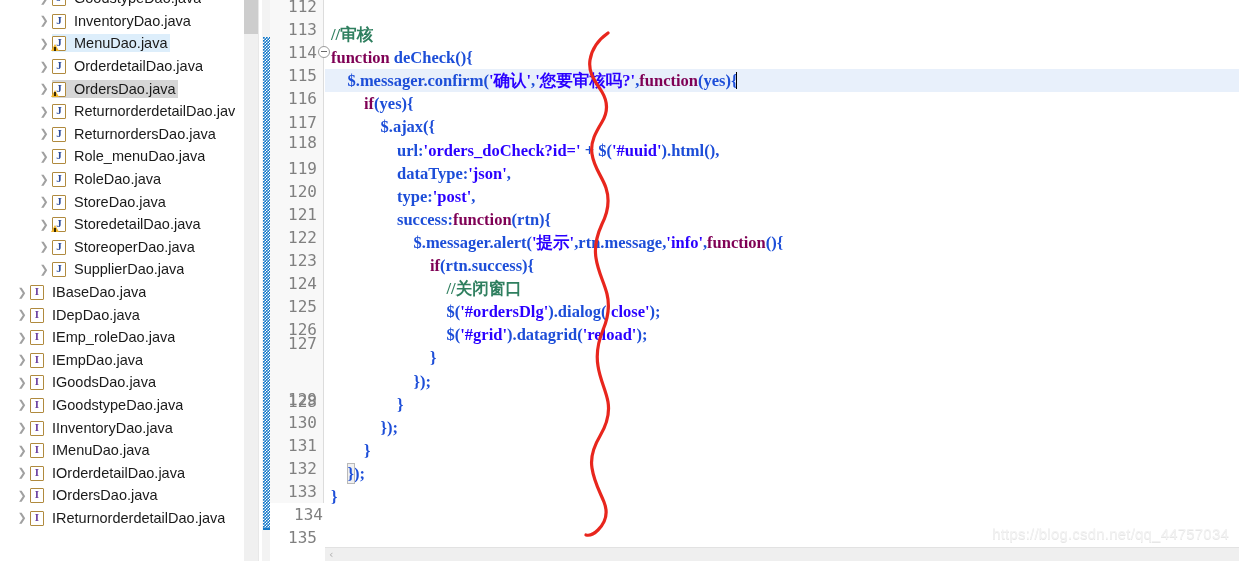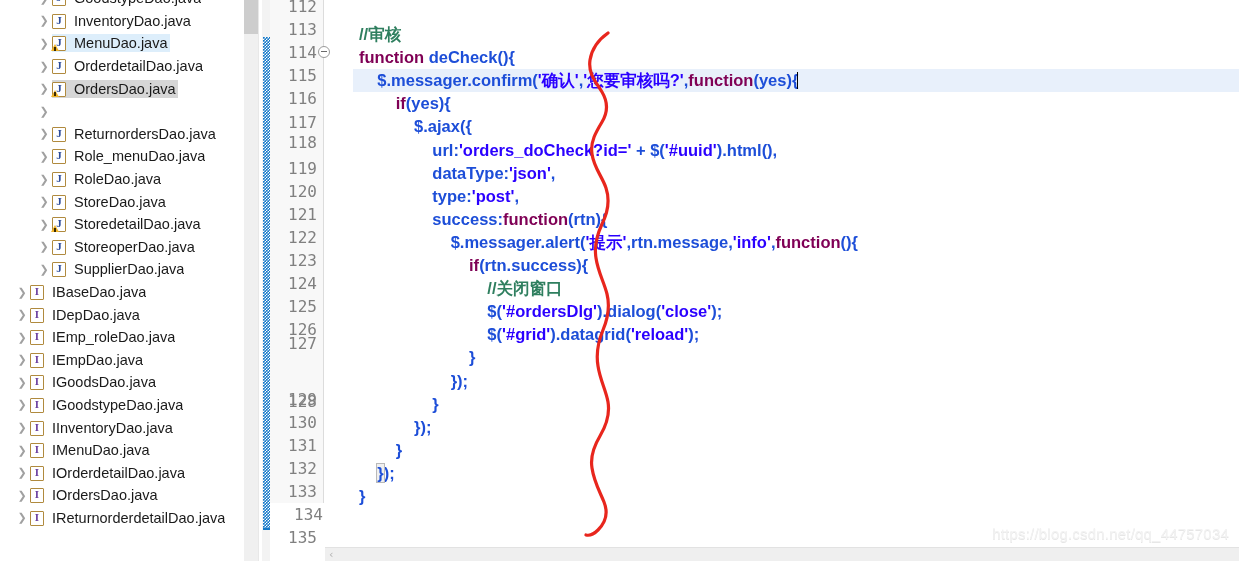--- a/index.html
+++ b/index.html
@@ -222,27 +222,26 @@
     position: absolute;
     left: 63px; top: 0;
     right: 0; bottom: 14px;
     overflow: hidden;
     background: #ffffff;
   }
   .code-line {
     position: relative;
     height: 23.1px;
     line-height: 23.1px;
-    font-family: Liberation Sans, sans-serif;
+    font-family: Liberation Serif, serif;
     font-size: 16.5px;
     font-weight: bold;
     white-space: pre;
     color: #000000;
     padding-left: 6px;
-    margin-left: 28px;
   }
   .code-line.hl {
     background: #e8f0fb;
   }
   .tk-com  { color: #2f7f5f; font-weight: bold; }
   .tk-kw   { color: #7f0055; font-weight: bold; }
   .tk-str  { color: #2a00ff; font-weight: bold; }
   .tk-plain{ color: #1d4ed8; font-weight: bold; }
   .caret {
     display: inline-block;
@@ -346,20 +345,26 @@
           <span class="lbl-wrap">
             <span class="ico">
               <span class="icon-java"></span>
               <span class="warn-badge"></span>
             </span>
             <span class="lbl">OrdersDao.java</span>
           </span>
         </div>
         <div class="tree-row ind1">
           <span class="arrow">❯</span>
+          <span class="lbl-wrap">
+            <span class="ico">
+              <span class="icon-java"></span>
+            </span>
+            <span class="lbl">ReturnorderdetailDao.jav</span>
+          </span>
         </div>
         <div class="tree-row ind1">
           <span class="arrow">❯</span>
           <span class="lbl-wrap">
             <span class="ico">
               <span class="icon-java"></span>
             </span>
             <span class="lbl">ReturnordersDao.java</span>
           </span>
         </div>

